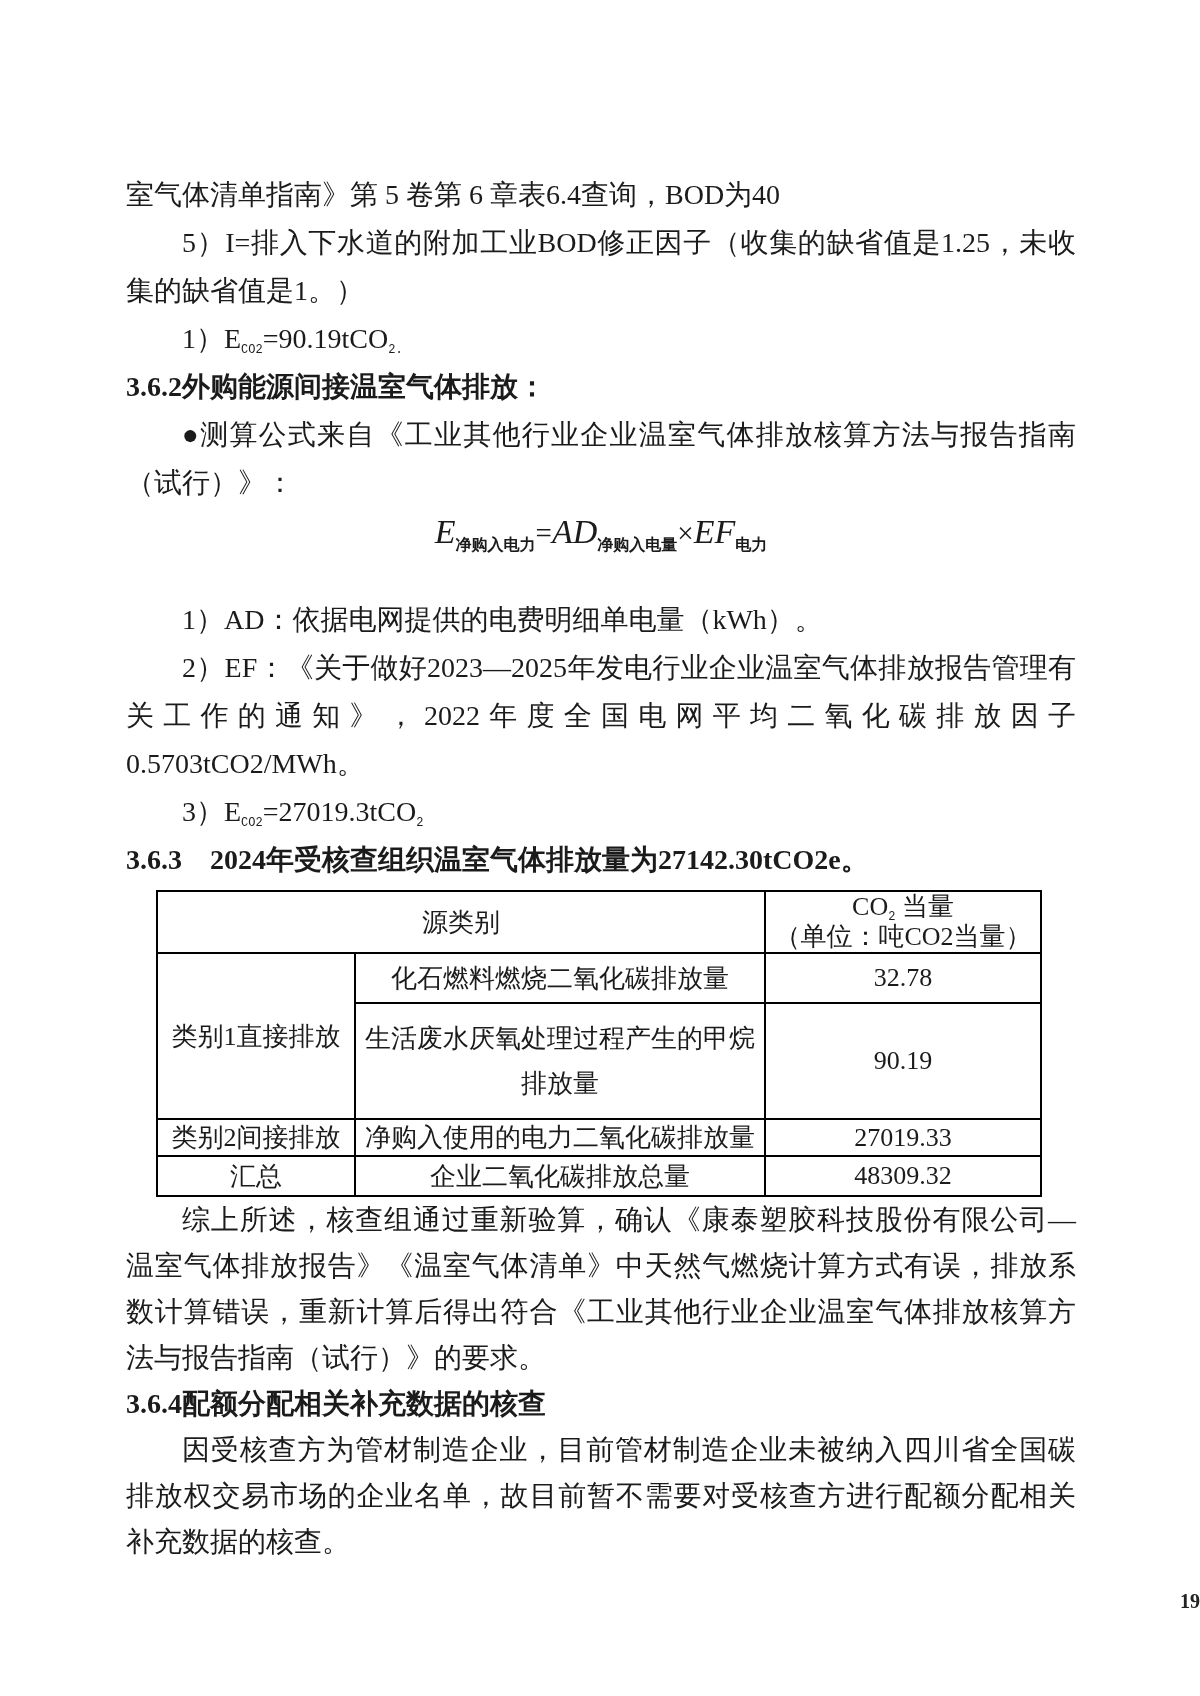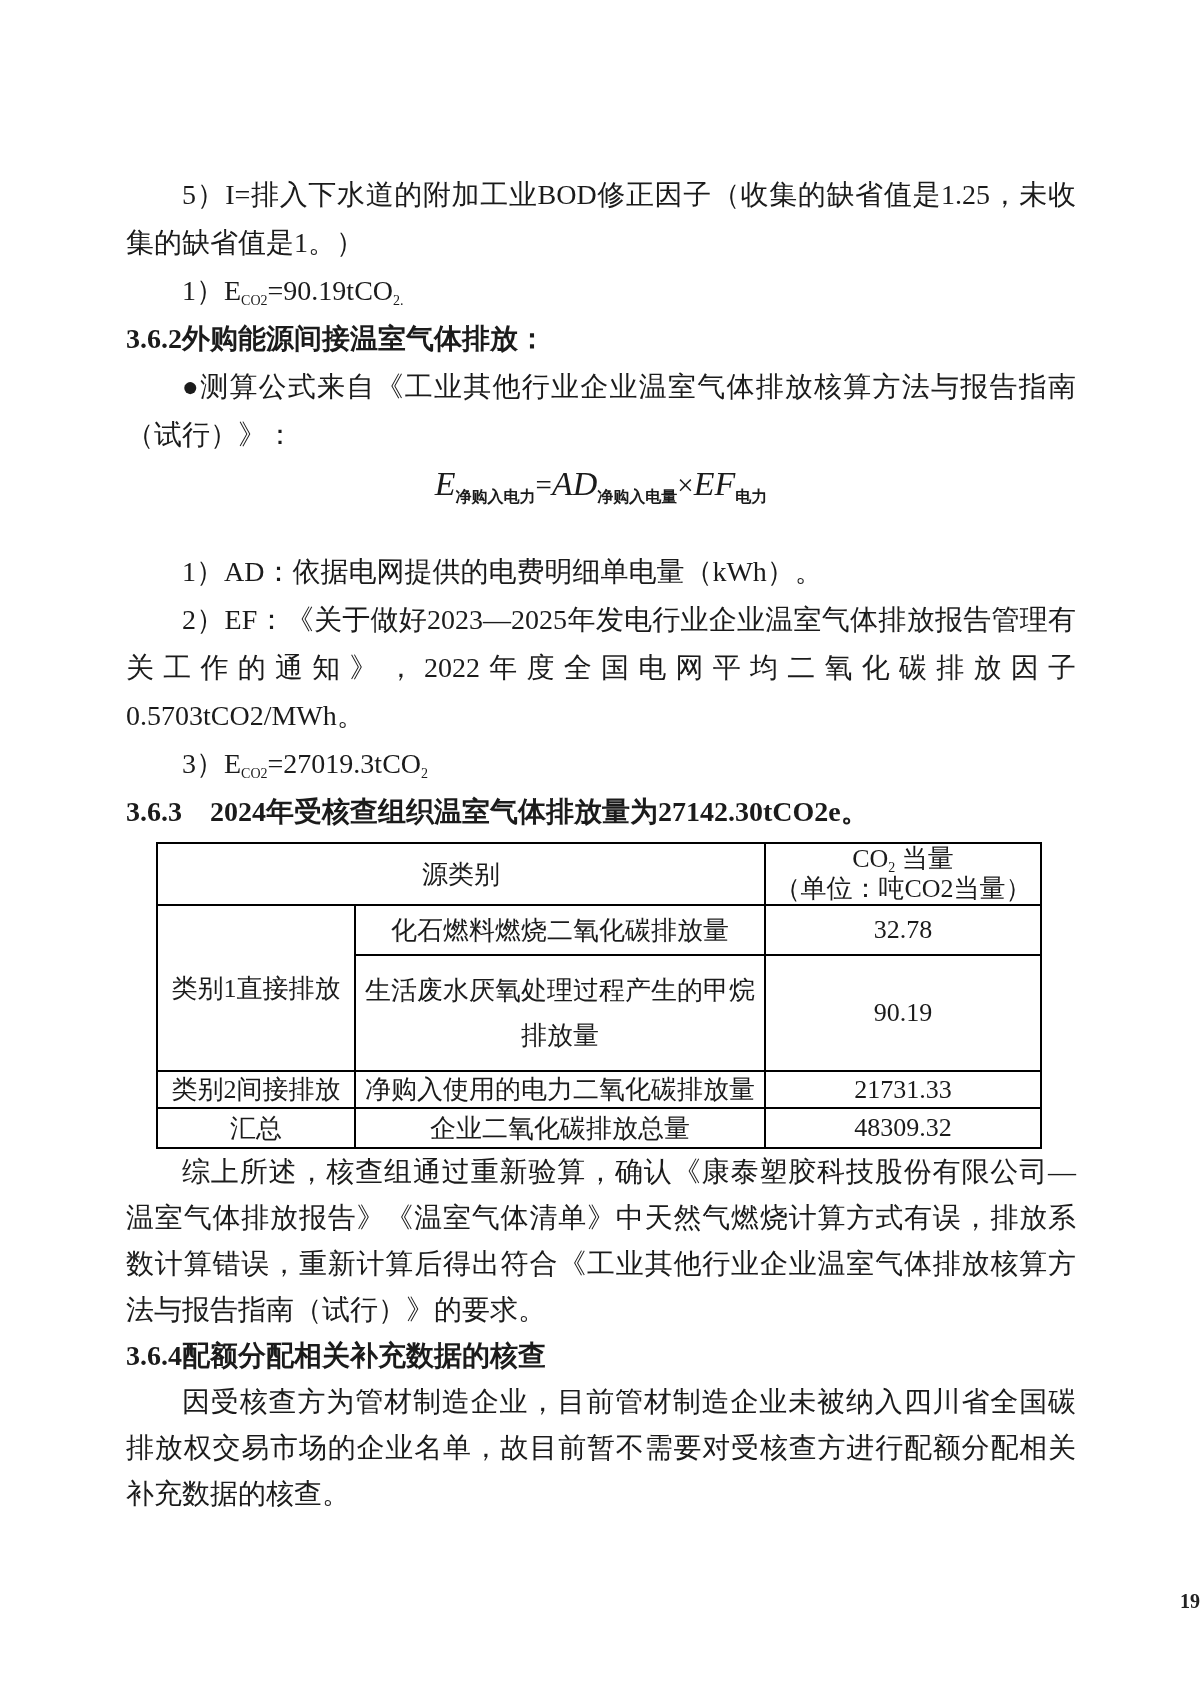--- a/index.html
+++ b/index.html
@@ -22,24 +22,25 @@
     margin: 0;
     font-size: 28px;
     line-height: 48px;
     text-align: justify;
   }
   .single { text-align: left !important; }
   .ind { text-indent: 56px; }
   .heading { font-weight: bold; }
   .tight { line-height: 46px !important; }
   sub.sm {
-    font-size: 14px;
+    font-size: 12px;
     line-height: 0;
     vertical-align: -5px;
     letter-spacing: 0;
+    font-family: Liberation Mono, monospace;
   }
   
   .formula-wrap {
     margin: 6px 0 33px 0;
     height: 50px;
     text-align: center;
     white-space: nowrap;
   }
   .f-var { font-style: italic; font-size: 34px; }
   .f-sub {
@@ -81,20 +82,21 @@
     color: #222;
     font-weight: bold;
   }
 </style>
 </head>
 <body>
 
 <div class="page">
   <div class="content">
 
+    <p class="single">室气体清单指南》第 5 卷第 6 章表6.4查询，BOD为40</p>
 
     <p class="ind">5）I=排入下水道的附加工业BOD修正因子（收集的缺省值是1.25，未收集的缺省值是1。）</p>
 
     <p class="single ind"><span>1）</span><span>E</span><sub class="sm">CO2</sub><span>=90.19tCO</span><sub class="sm">2.</sub></p>
 
     <p class="single heading">3.6.2外购能源间接温室气体排放：</p>
 
     <p class="ind">●测算公式来自《工业其他行业企业温室气体排放核算方法与报告指南（试行）》：</p>
 
     <div class="formula-wrap"><span class="f-var">E</span><span class="f-sub">净购入电力</span><span class="f-op">=</span><span class="f-var">AD</span><span class="f-sub">净购入电量</span><span class="f-op">×</span><span class="f-var">EF</span><span class="f-sub">电力</span></div>
@@ -126,21 +128,21 @@
           <td>化石燃料燃烧二氧化碳排放量</td>
           <td>32.78</td>
         </tr>
         <tr class="r-two">
           <td class="cell-source2">生活废水厌氧处理过程产生的甲烷排放量</td>
           <td>90.19</td>
         </tr>
         <tr class="r-three">
           <td>类别2间接排放</td>
           <td>净购入使用的电力二氧化碳排放量</td>
-          <td>21731.33</td>
+          <td>27019.33</td>
         </tr>
         <tr class="r-four">
           <td>汇总</td>
           <td>企业二氧化碳排放总量</td>
           <td>48309.32</td>
         </tr>
       </tbody>
     </table>
 
     <p class="ind tight">综上所述，核查组通过重新验算，确认《康泰塑胶科技股份有限公司—温室气体排放报告》《温室气体清单》中天然气燃烧计算方式有误，排放系数计算错误，重新计算后得出符合《工业其他行业企业温室气体排放核算方法与报告指南（试行）》的要求。</p>

